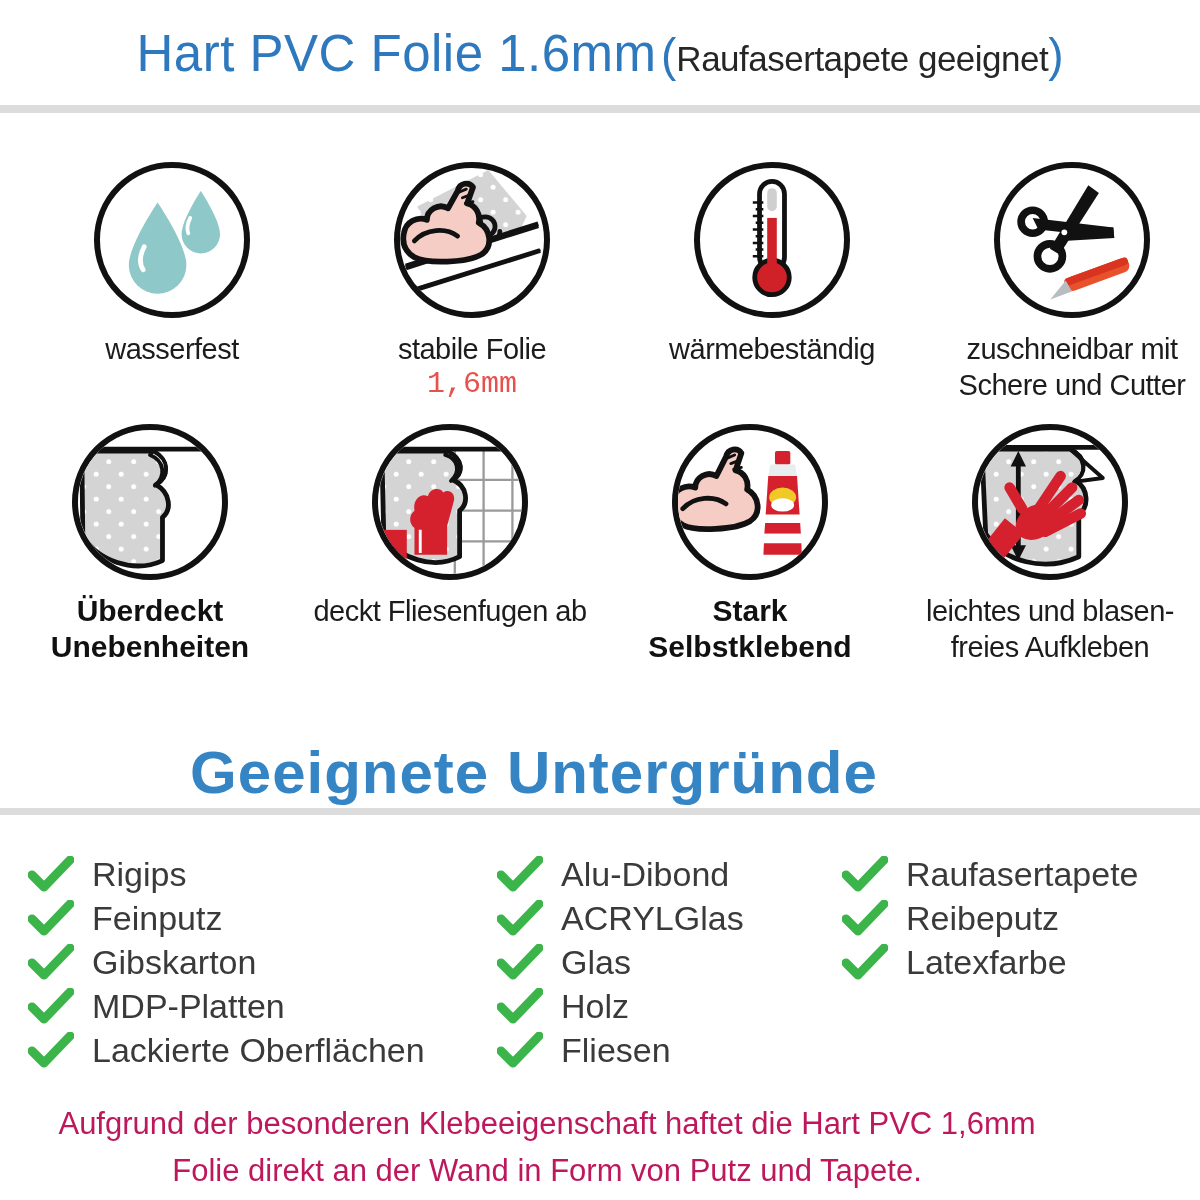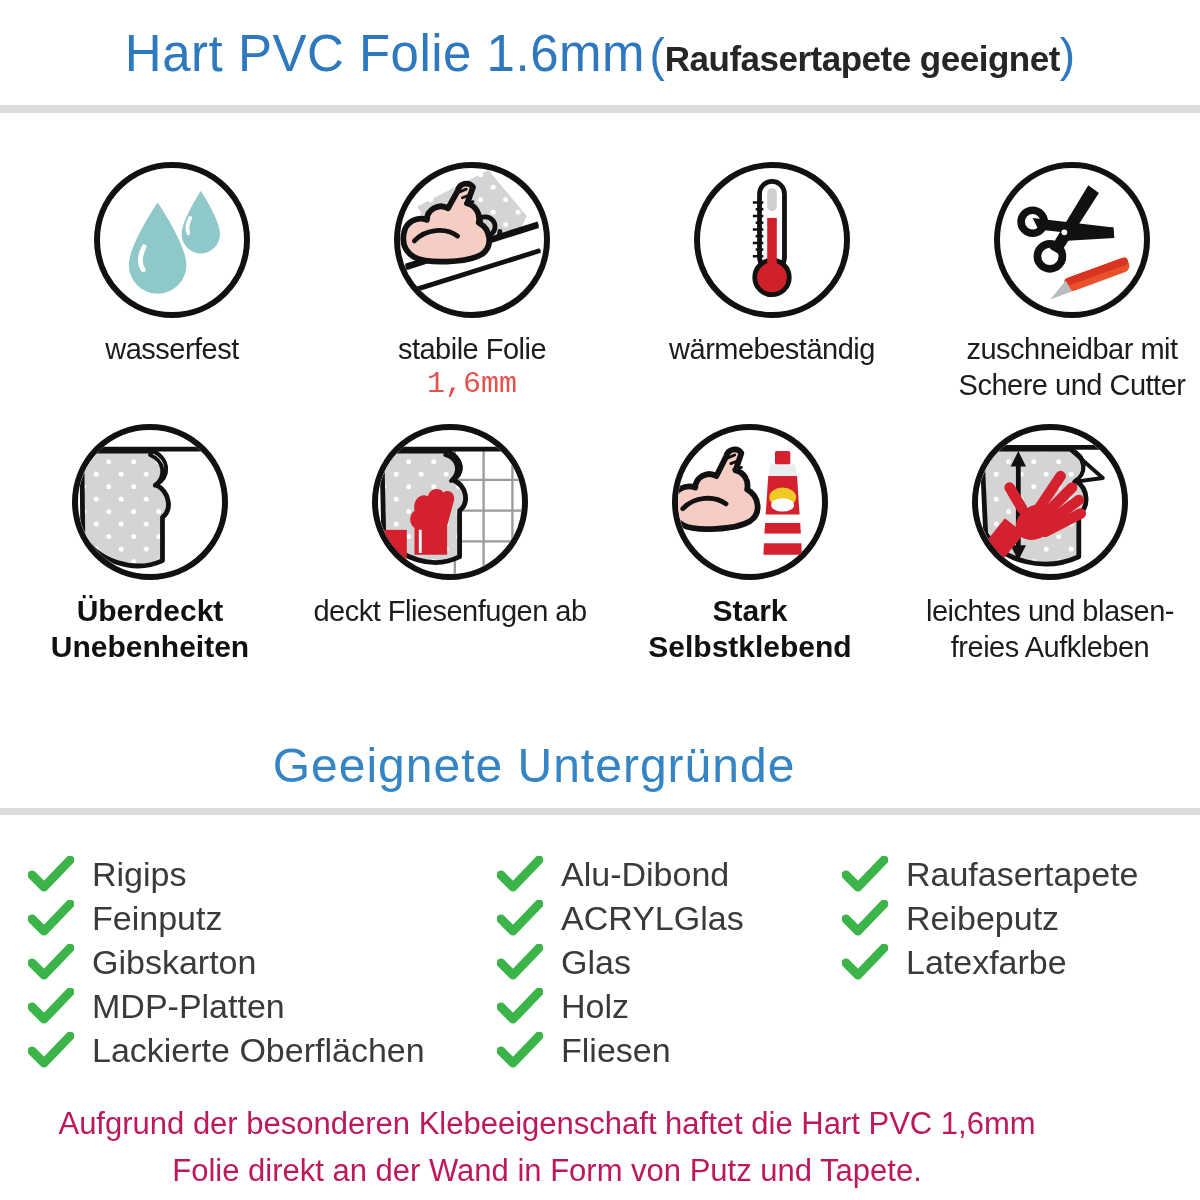--- a/index.html
+++ b/index.html
@@ -12,21 +12,21 @@
     position:absolute;top:24px;left:0;width:1200px;text-align:center;
     white-space:nowrap;
   }
   .title-main{
     font-size:51px;color:#2e78be;letter-spacing:0.5px;font-weight:400;
   }
   .title-paren{
     font-size:46px;color:#2e78be;font-weight:400;
   }
   .title-sub{
-    font-size:35px;color:#262626;letter-spacing:-0.5px;font-weight:bold;
+    font-size:35px;color:#262626;letter-spacing:-0.5px;
   }
   
   .bar{position:absolute;left:0;width:1200px;background:#dcdcdc;}
   .bar-1{top:105px;height:8px;}
   .bar-2{top:808px;height:7px;}
   
   .feat-row{position:absolute;left:0;width:1200px;display:flex;}
   .feat-row-1{top:162px;padding-left:22px;}
   .feat-row-2{top:424px;}
   .feat-cell{width:300px;display:flex;flex-direction:column;align-items:center;}
@@ -40,21 +40,21 @@
     color:#1c1c1c;letter-spacing:-0.5px;
   }
   .feat-label span{display:block;}
   .feat-cell.bold .feat-label{font-weight:700;font-size:30px;letter-spacing:0;color:#111;}
   .feat-sublabel{
     text-align:center;font-size:30px;line-height:34px;color:#e8504c;letter-spacing:0;font-family:Liberation Mono, monospace;
   }
   
   .section-heading{
     position:absolute;top:738px;left:0;width:1068px;text-align:center;
-    font-size:48px;color:#3585c5;letter-spacing:1px;font-weight:400;
+    font-size:60px;color:#3585c5;letter-spacing:1px;font-weight:700;
   }
   .col{position:absolute;top:852px;}
   .col-1{left:28px;}
   .col-2{left:497px;}
   .col-3{left:842px;}
   .sub-item{display:flex;align-items:center;height:44px;}
   .check{width:46px;height:36px;flex:0 0 auto;margin-right:18px;}
   .sub-text{font-size:34px;color:#3a3a3a;letter-spacing:0;white-space:nowrap;}
   
   .footer{

